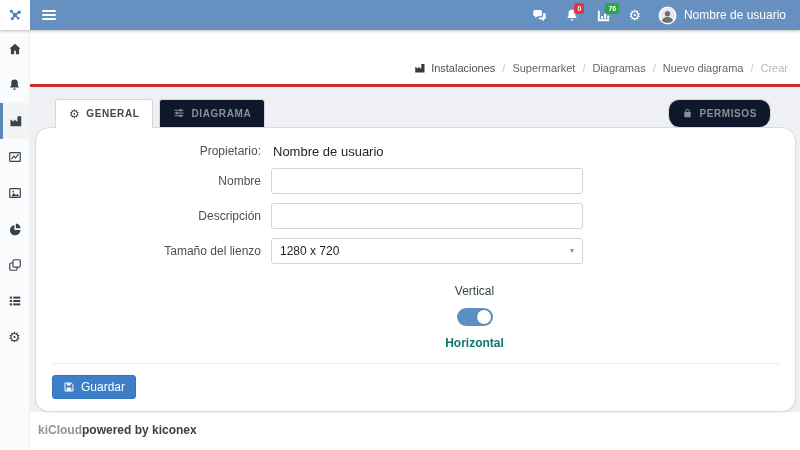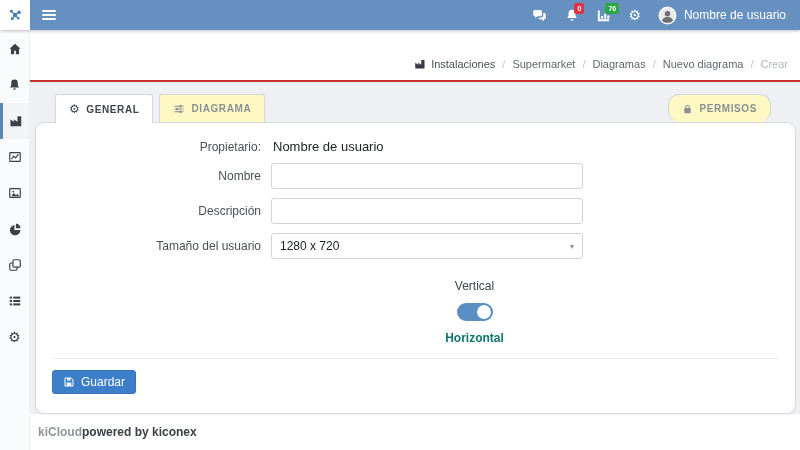--- a/index.html
+++ b/index.html
@@ -44,32 +44,32 @@
   .crumb.first { display:flex; align-items:center; gap:5px; color:#4a5056; }
   .crumb-sep { color:#c3c8cc; }
   .crumb.current { color:#b2b8bd; cursor:default; }
   .red-line { height:3px; background:#c9302c; }
   .content { flex:1; background:#eef0f3; padding:12px 4px 0 5px; }
   
   .tabs-row { display:flex; align-items:flex-end; padding:0 25px 0 20px; }
   .tab {
     height:28px; display:flex; align-items:center; gap:6px; padding:0 13px;
     font-size:10px; font-weight:bold; letter-spacing:.6px;
-    background:#fef9c3; color:#8a9096; border:1px solid #d3d7db; border-bottom:none;
+    background:#0f172a; color:#8a9096; border:1px solid #d3d7db; border-bottom:none;
     border-radius:3px 3px 0 0; cursor:pointer; position:relative;
   }
   .tab + .tab { margin-left:6px; }
   .tab.active { background:#fff; color:#3f464c; z-index:2; margin-bottom:-1px; height:29px; }
   .tab.right { margin-left:auto;border-radius:11px; }
   .tab svg, .tab .gear-glyph { flex:none; }
   .tab .gear-glyph { font-size:12px; }
   
   .card {
-    background:#fff; border:1px solid #d8dce1; border-radius:9px;
-    box-shadow:0 1px 2px rgba(0,0,0,.06); padding:16px 16px 15px; position:relative; z-index:1;
+    background:#fff; border:1px solid #d8dce1; border-radius:14px;
+    box-shadow:0 1px 2px rgba(0,0,0,.06); padding:16px 16px 8px; position:relative; z-index:1;
   }
   .form-row { display:flex; align-items:center; margin-bottom:9px; }
   .form-label { width:219px; text-align:right; padding-right:10px; font-size:12px; color:#4a5056; flex:none; }
   .form-value { font-size:13px; color:#212529; padding-left:2px; }
   .text-input {
     width:312px; height:26px; border:1px solid #ced4da; border-radius:3px;
     font-size:12px; padding:0 8px; color:#212529; background:#fff; outline:none;
     font-family:"Liberation Sans", sans-serif;
   }
   .select {
@@ -289,21 +289,21 @@
           <div class="form-label">Nombre</div>
           <input class="text-input" type="text" style="">
         </div>
 
         <div class="form-row">
           <div class="form-label">Descripción</div>
           <input class="text-input" type="text" style="">
         </div>
 
         <div class="form-row" style="margin-bottom:0;">
-          <div class="form-label">Tamaño del usuario</div>
+          <div class="form-label">Tamaño del lienzo</div>
           <div class="select">
             <span>1280 x 720</span>
             <span class="caret">▾</span>
           </div>
         </div>
 
         <div class="toggle-row">
           <span class="toggle-label">Vertical</span>
           <div class="toggle">
             <div class="knob"></div>

